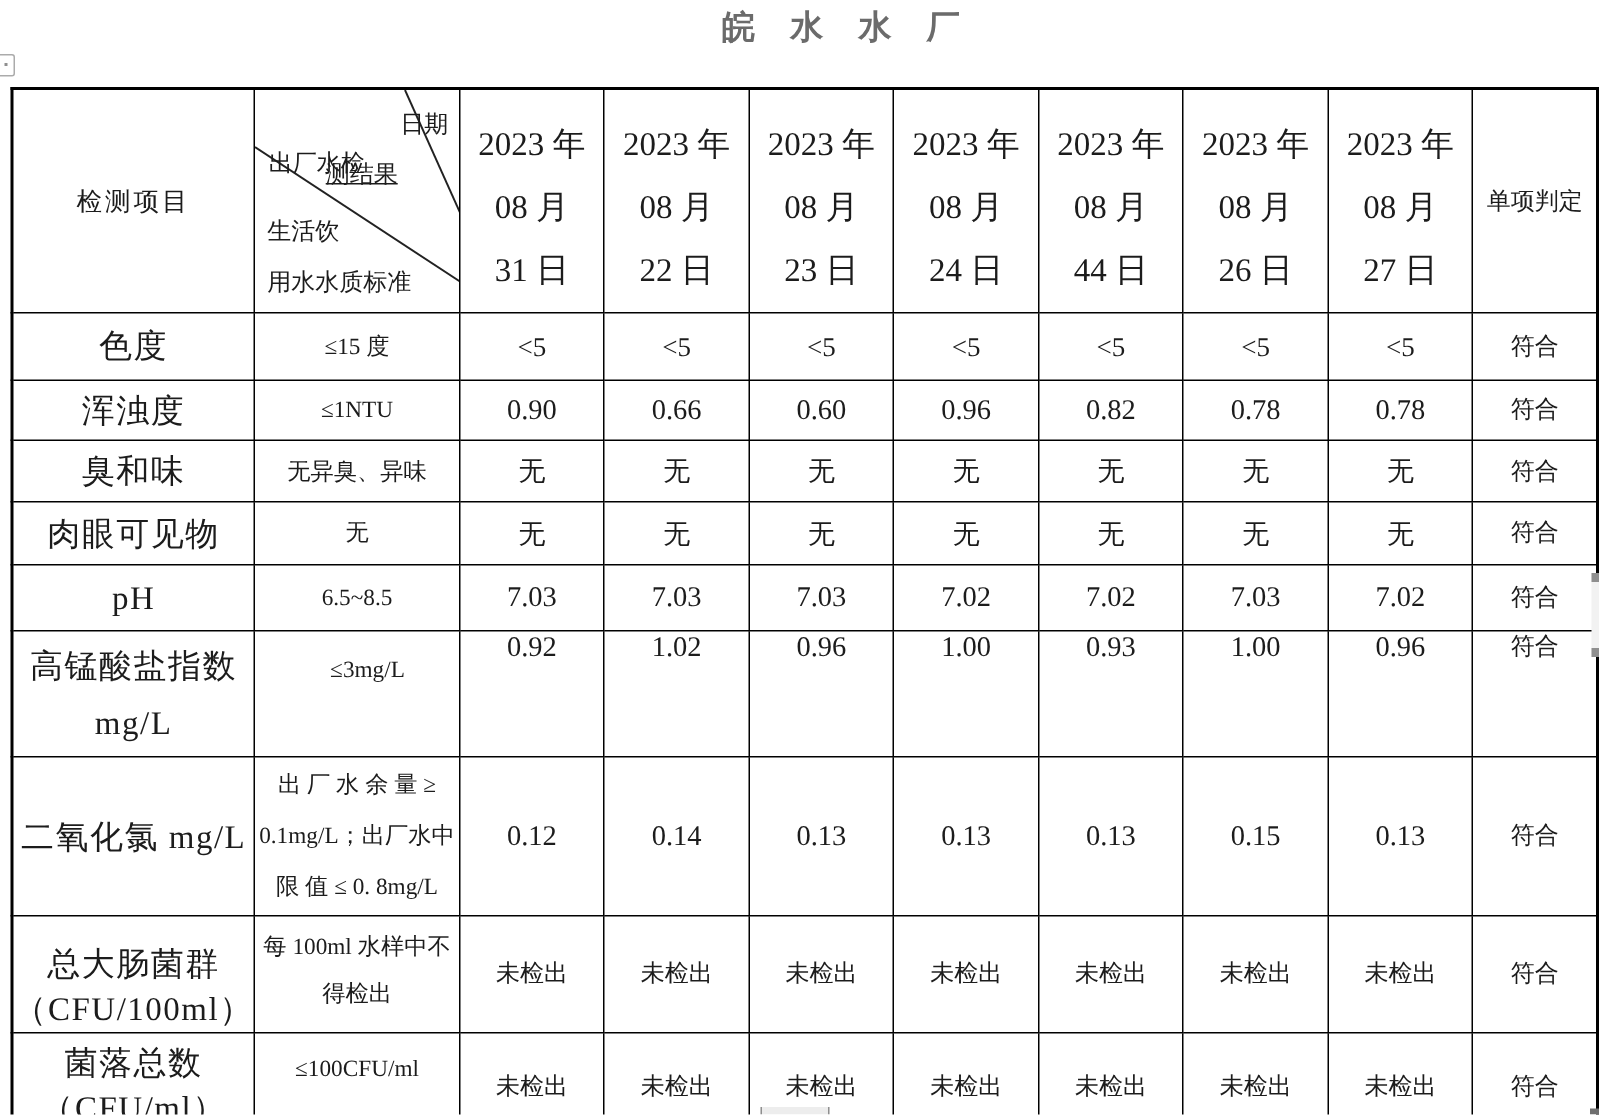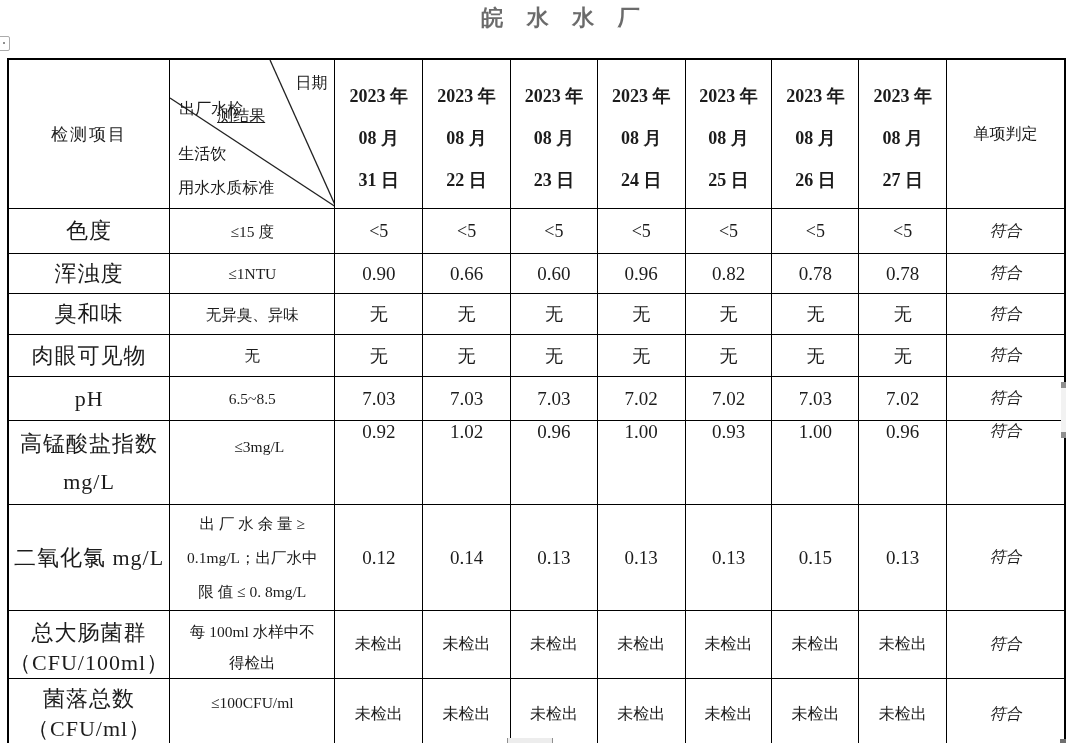--- a/index.html
+++ b/index.html
@@ -13,52 +13,52 @@
   table.report{position:absolute;left:7px;top:58px;border-collapse:collapse;table-layout:fixed;
     border:2px solid #000;}
   table.report td{border:1px solid #000;padding:0;vertical-align:middle;text-align:center;
     overflow:hidden;}
 
   
   tr.hdr{height:148px;}
   td.item-hd{font-size:17px;letter-spacing:2px;}
   td.judge-hd{font-size:16px;}
   td.date-hd{text-align:left;vertical-align:top;}
-  .date-block{padding:8px 12px 0 12px;font-size:18px;line-height:42px;white-space:nowrap;font-weight:bold;}
+  .date-block{padding:8px 12px 0 12px;font-size:22px;line-height:42px;white-space:nowrap;}
 
   
   td.corner{position:relative;padding:0;}
   .corner-wrap{position:relative;width:100%;height:148px;font-size:16px;}
   .corner-wrap svg{position:absolute;left:0;top:0;}
   .c-txt{position:absolute;white-space:nowrap;}
   .c-mid1{left:9px;top:11px;margin-top:28px;}
   .c-date{right:7px;top:13px;}
   .c-mid2{left:47px;top:46px;text-decoration:underline;}
   .c-bot1{left:8px;top:84px;}
   .c-bot2{left:8px;top:118px;}
 
   
   td.item{font-size:22px;letter-spacing:1px;white-space:pre-line;line-height:30px;}
   td.std{font-size:15.5px;text-align:left;padding-left:9px;white-space:pre-line;line-height:31px;}
   td.val{font-size:19px;}
-  td.judge{font-size:16px;font-style:italic;}
+  td.judge{font-size:16px;}
 
   tr.r1{height:45px;} tr.r2{height:40px;} tr.r3{height:41px;} tr.r4{height:42px;}
   tr.r5{height:44px;} tr.r6{height:84px;} tr.r7{height:106px;} tr.r8{height:64px;} tr.r9{height:72px;}
 
   tr.r1 td.val, tr.r3 td.val, tr.r4 td.val{font-size:18px;}
   tr.r8 td.val, tr.r9 td.val{font-size:16px;}
 
   tr.r6 td.item{line-height:38px;}
   tr.r6 td.std{text-align:center;padding-left:14px;vertical-align:top;padding-top:10px;}
   tr.r6 td.val, tr.r6 td.judge{vertical-align:top;padding-top:0;}
 
   tr.r7 td.std{line-height:34px;}
   tr.r8 td.std{vertical-align:top;padding-top:5px;line-height:31px;}
-  tr.r8 td.item{vertical-align:top;padding-top:7px;}
+  tr.r8 td.item{vertical-align:top;padding-top:17px;}
   tr.r9 td.std{vertical-align:top;padding-top:8px;}
 
   
   .handle-btn{position:absolute;left:-6px;top:36px;width:14px;height:13px;background:#fff;
     border:1px solid #ababab;border-radius:2px;}
   .handle-btn::after{content:"";position:absolute;left:8px;top:5px;width:2px;height:2px;background:#8f8f8f;}
   .hscroll{position:absolute;left:507px;top:738px;width:44px;height:5px;background:#ededed;
     border-left:1px solid #8f8f8f;border-right:1px solid #8f8f8f;}
   .vscroll{position:absolute;left:1061px;top:382px;width:5px;height:56px;background:#f2f2f2;
     border-top:6px solid #8f8f8f;border-bottom:6px solid #8f8f8f;box-sizing:border-box;}
@@ -128,21 +128,21 @@
         <div class="date-block">
           <div>2023 年</div>
           <div>08 月</div>
           <div>24 日</div>
         </div>
       </td>
       <td class="date-hd">
         <div class="date-block">
           <div>2023 年</div>
           <div>08 月</div>
-          <div>25 日</div>
+          <div>44 日</div>
         </div>
       </td>
       <td class="date-hd">
         <div class="date-block">
           <div>2023 年</div>
           <div>08 月</div>
           <div>26 日</div>
         </div>
       </td>
       <td class="date-hd">

